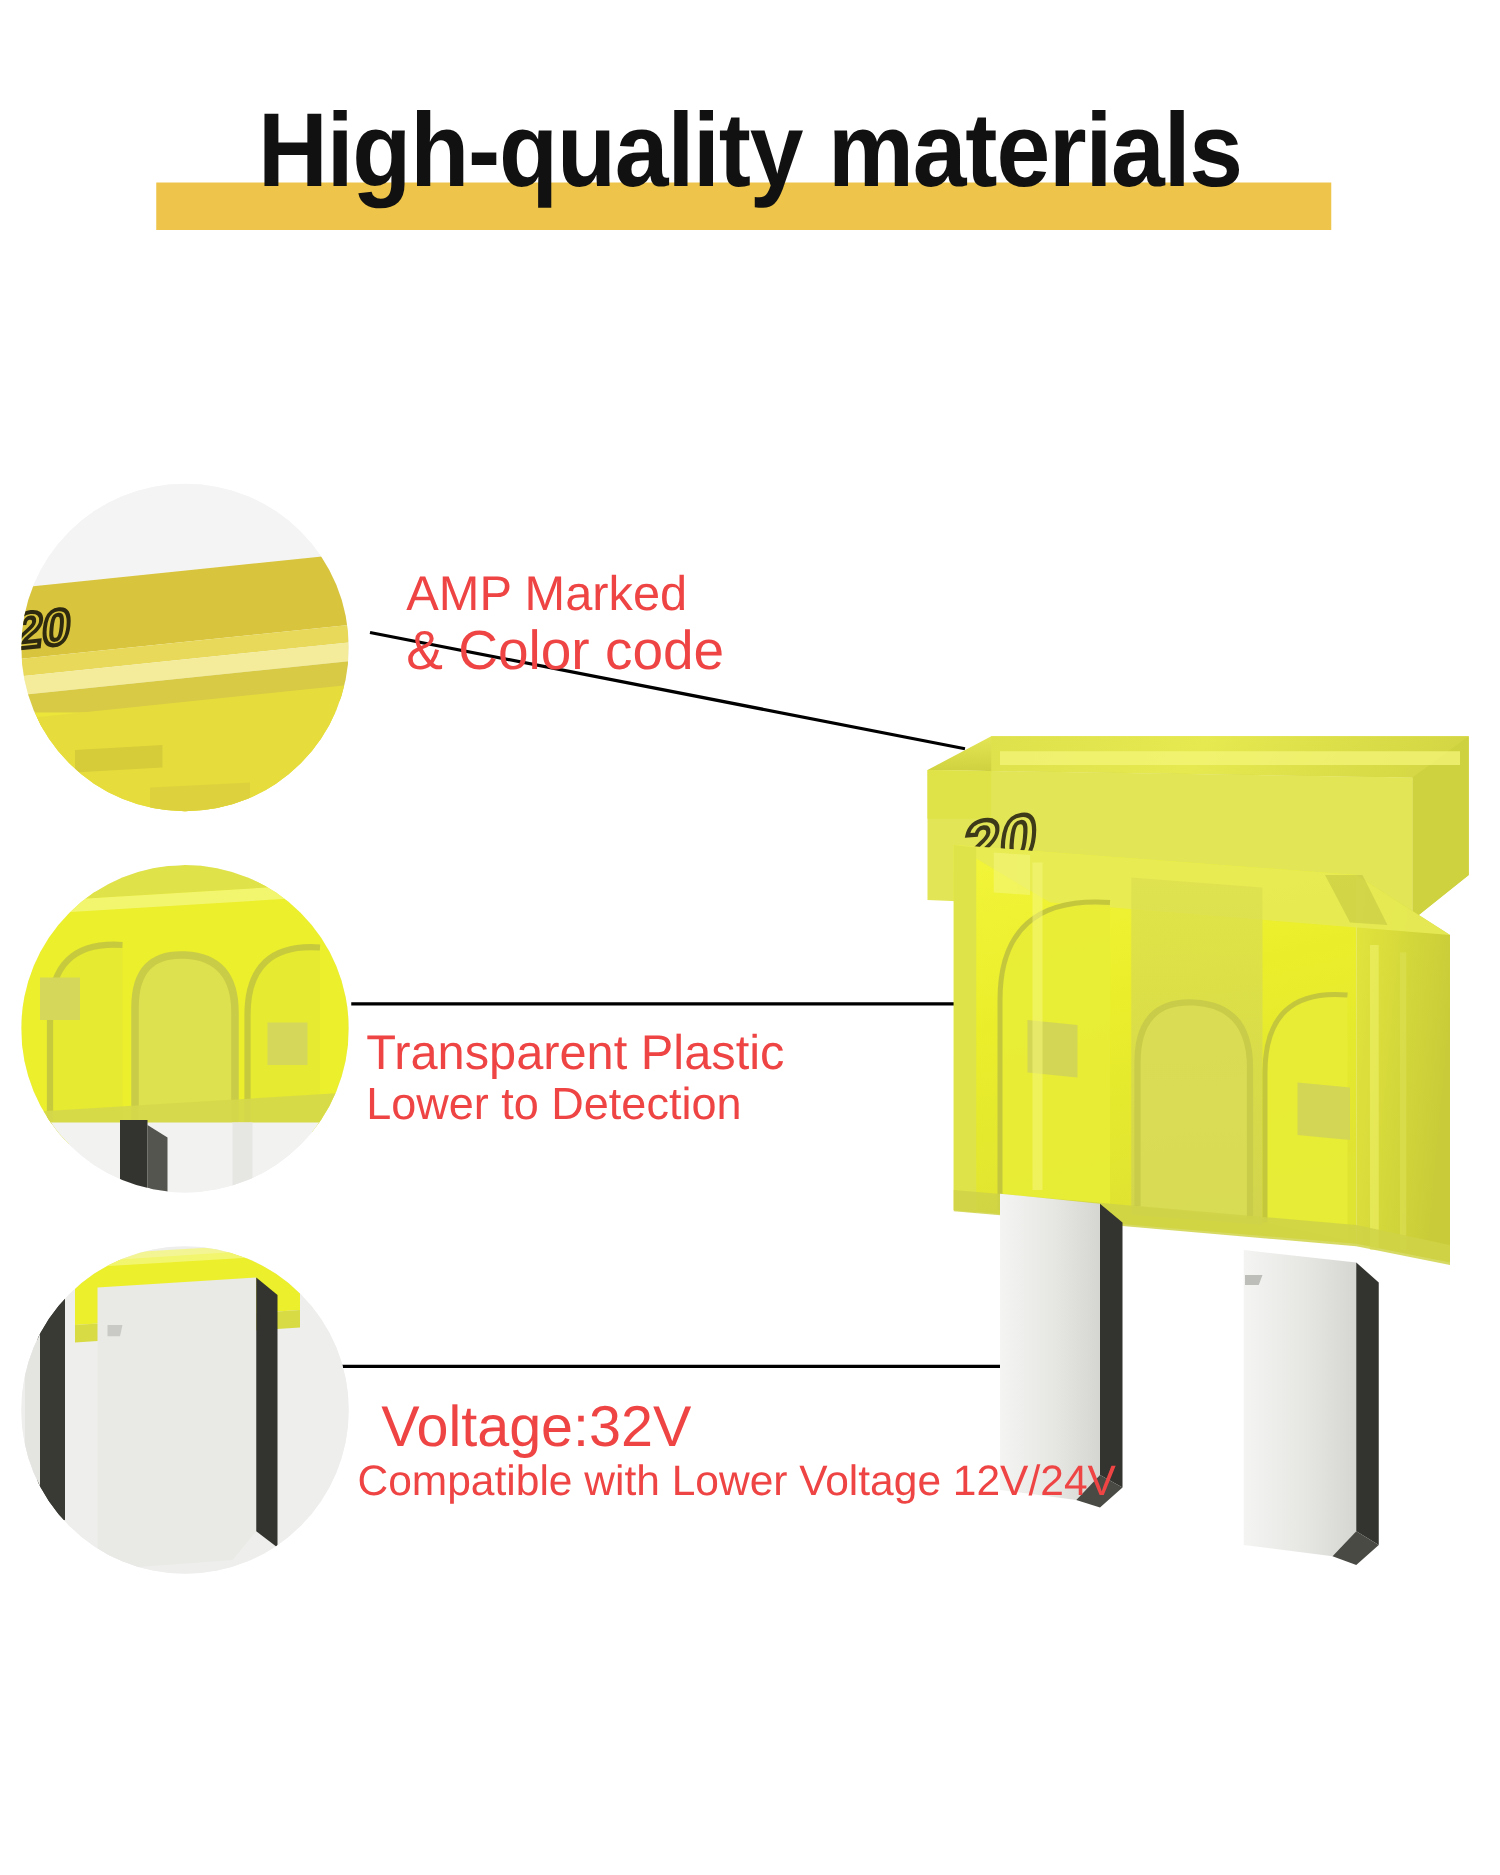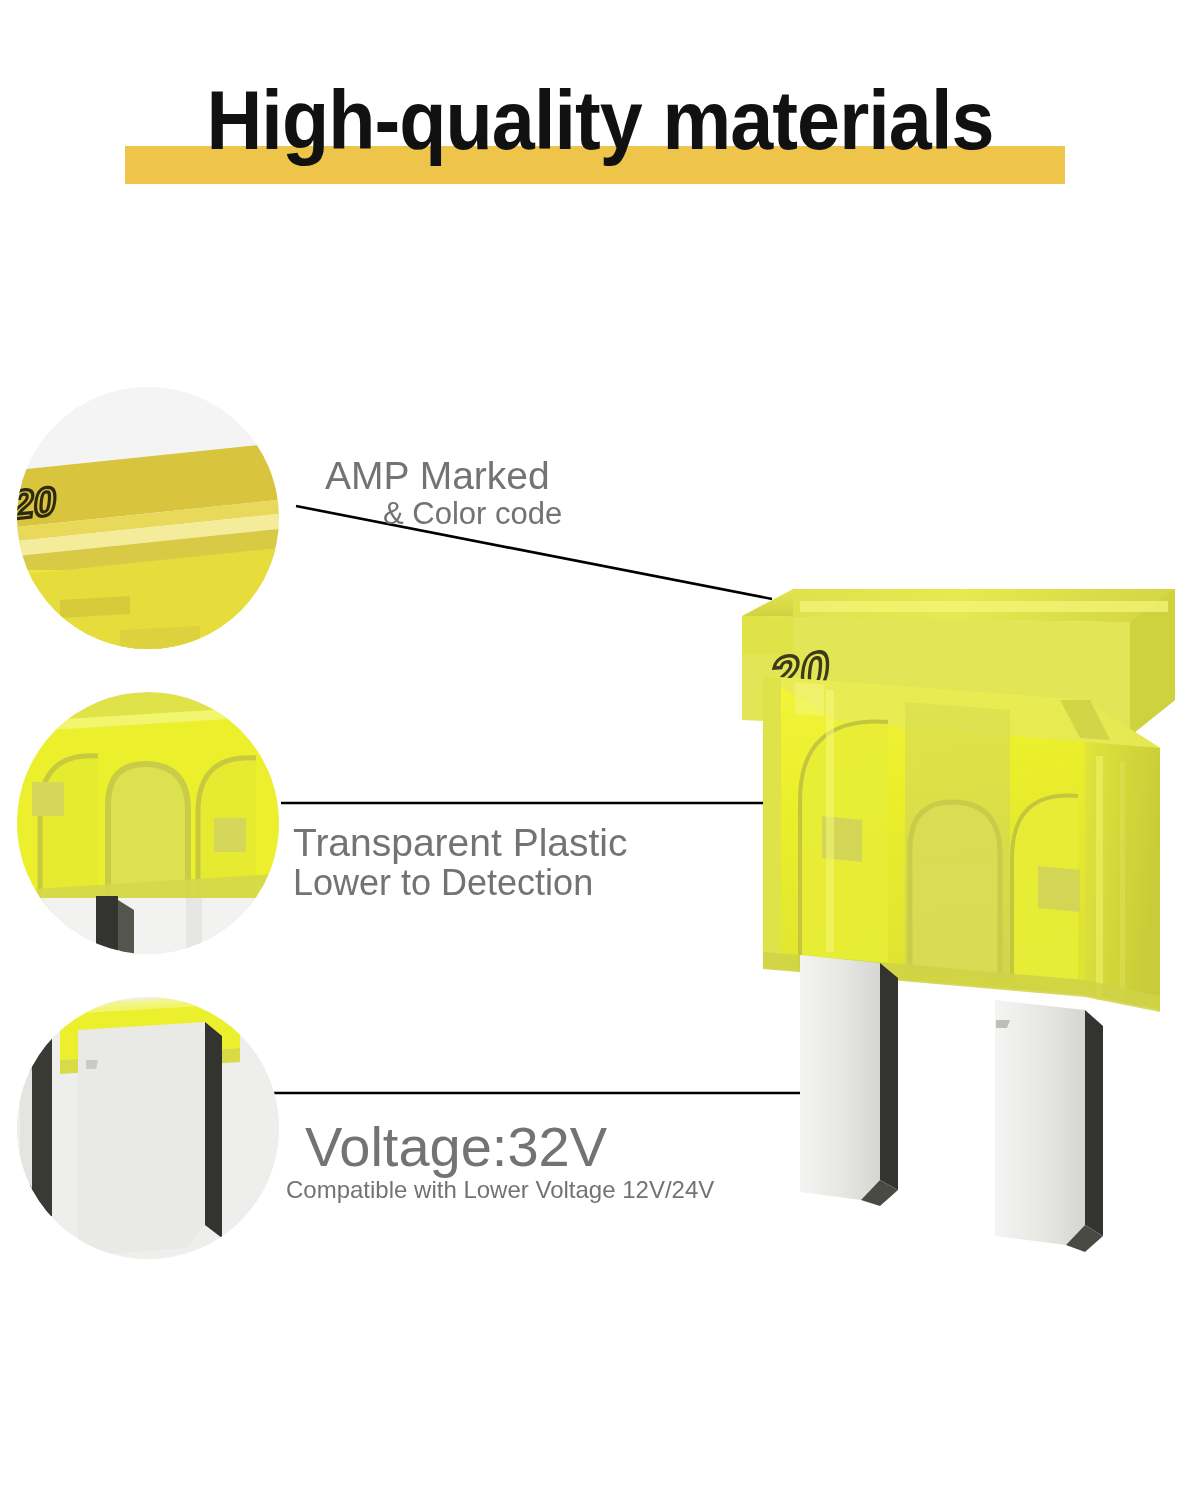--- a/index.html
+++ b/index.html
@@ -25,34 +25,34 @@
     font-weight:bold;
     line-height:1.0;
     color:#111111;
     letter-spacing:-1px;
     transform:scaleX(0.92);
     transform-origin:center top;
     white-space:nowrap;
   }
 
   
-  .callout-text{position:absolute;color:#737373;white-space:nowrap;}
+  .callout-text{position:absolute;color:#ef4444;white-space:nowrap;}
   .ct-line1{font-size:39px;line-height:1.08;}
   .ct-line2{font-size:36px;line-height:1.08;}
 
   #callout1-text{left:325px;top:455px;}
-  #callout1-text .ct-line2{margin-left:58px;font-size:31px;}
+  #callout1-text .ct-line2{font-size:44px;}
 
   #callout2-text{left:293px;top:822px;}
   #callout2-text .ct-line1{font-size:39px;}
   #callout2-text .ct-line2{font-size:36px;}
 
   #callout3-text{left:305px;top:1117px;}
-  #callout3-text .ct-line1{font-size:56px;}
-  #callout3-text .ct-line2{font-size:24px;margin-left:-19px;}
+  #callout3-text .ct-line1{font-size:46px;}
+  #callout3-text .ct-line2{font-size:34px;margin-left:-19px;}
 
   svg{display:block;}
   .lead{stroke:#000;stroke-width:2.6;fill:none;}
 </style>
 </head>
 <body>
 
 <div id="stage">
 
   <div class="title-wrap">

